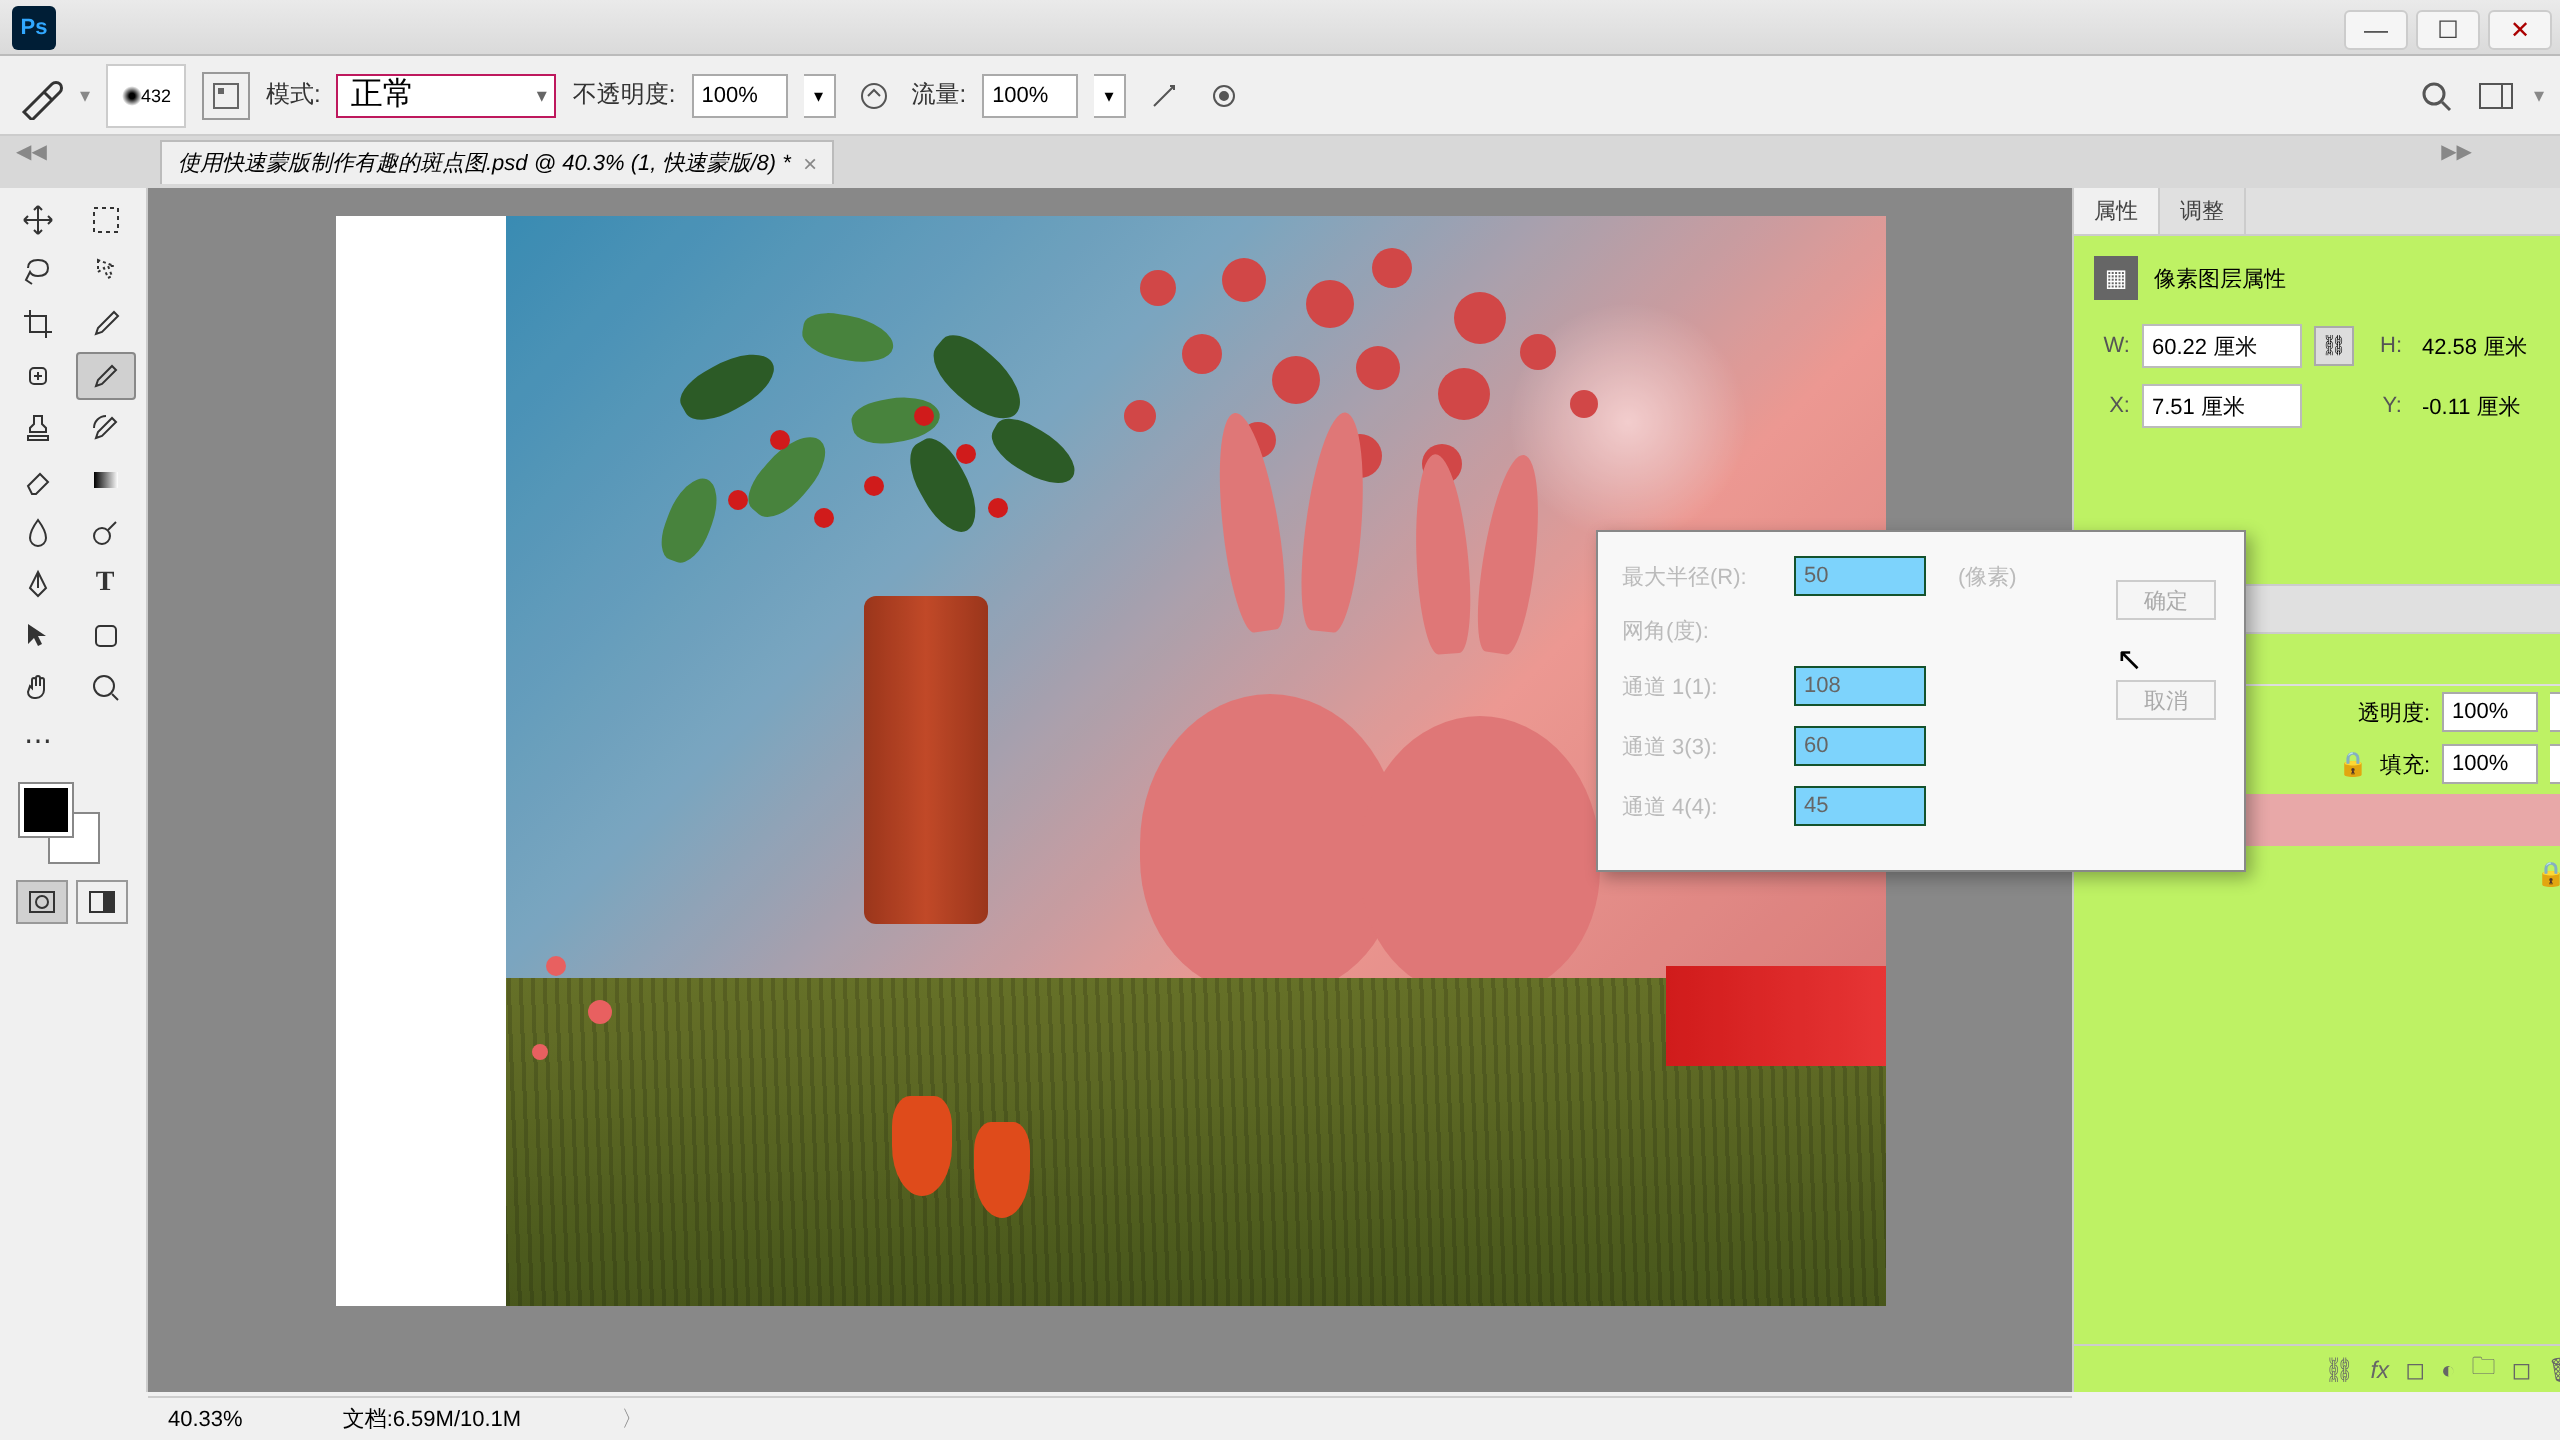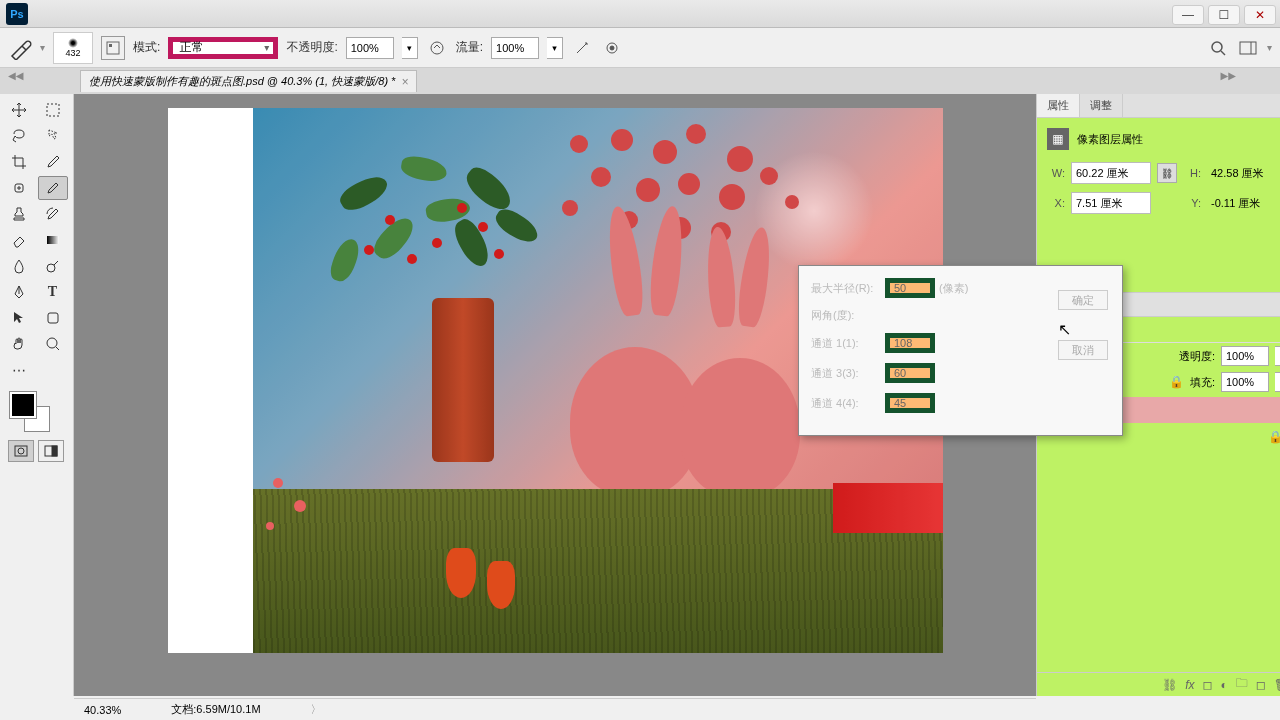--- a/index.html
+++ b/index.html
@@ -10,25 +10,25 @@
 .ps-logo { width: 22px; height: 22px; background: #001e36; color: #31a8ff; font-size: 11px; font-weight: bold; display: flex; align-items: center; justify-content: center; margin: 0 6px; border-radius: 3px; }
 .menubar { display: flex; gap: 2px; }
 .menu-item { padding: 4px 8px; font-size: 12px; color: #222; cursor: pointer; }
 .window-controls { margin-left: auto; display: flex; }
 .win-btn { width: 32px; height: 20px; margin: 2px 4px 0 0; background: #f5f5f5; border: 1px solid #ccc; border-radius: 3px; display: flex; align-items: center; justify-content: center; font-size: 12px; color: #444; }
 .win-btn.close { color: #a00; }
 
 
 .options-bar { height: 40px; background: #f0f0f0; border-bottom: 1px solid #ccc; display: flex; align-items: center; padding: 0 8px; gap: 8px; }
 .tool-icon { width: 24px; height: 24px; display: flex; align-items: center; justify-content: center; }
-.brush-preview { width: 40px; height: 32px; border: 1px solid #ccc; display: flex; flex-direction: column; align-items: center; justify-content: center; font-size: 9px; background: #fff; }
+.brush-preview { width: 40px; height: 32px; border: 1px solid #ccc; display: flex; flex-direction: row; align-items: center; justify-content: center; font-size: 9px; background: #fff; }
 .brush-dot { width: 10px; height: 10px; background: radial-gradient(circle, #000 20%, transparent 70%); border-radius: 50%; }
 .panel-toggle { width: 24px; height: 24px; border: 1px solid #999; display: flex; align-items: center; justify-content: center; }
 .label { font-size: 12px; color: #333; }
-.select-box { height: 22px; border: 5px solid #be185d; background: #fff; font-size: 12px; padding: 0 18px 0 6px; display: flex; align-items: center; position: relative; }
+.select-box { height: 22px; border: 1px solid #be185d; background: #fff; font-size: 16px; padding: 0 18px 0 6px; display: flex; align-items: center; position: relative; }
 .select-box::after { content: "▾"; position: absolute; right: 4px; font-size: 10px; color: #666; }
 .input-field { height: 22px; width: 48px; border: 1px solid #aaa; background: #fff; font-size: 11px; padding: 0 4px; display: flex; align-items: center; }
 .icon-btn { width: 22px; height: 22px; display: flex; align-items: center; justify-content: center; color: #555; font-size: 14px; }
 .spacer { flex: 1; }
 .dropdown-arrow { width: 16px; height: 22px; border: 1px solid #aaa; border-left: none; background: #fff; display: flex; align-items: center; justify-content: center; font-size: 9px; }
 
 
 .tab-row { height: 26px; background: #d8d8d8; display: flex; align-items: center; padding-left: 80px; font-style: italic; }
 .collapse-left { position: absolute; left: 8px; top: 70px; font-size: 10px; color: #888; }
 .collapse-right { position: absolute; right: 44px; top: 70px; font-size: 10px; color: #888; }
@@ -96,23 +96,23 @@
 .layers-footer { margin-top: auto; height: 24px; border-top: 1px solid #ccc; display: flex; align-items: center; justify-content: flex-end; gap: 8px; padding: 0 8px; color: #666; }
 .mini-icon { font-size: 12px; }
 .small-select { width: 48px; height: 20px; border: 1px solid #aaa; background: #fff; font-size: 11px; display: flex; align-items: center; padding: 0 4px; position: relative; }
 .small-arrow { width: 16px; height: 20px; border: 1px solid #aaa; border-left: none; background: #fff; display: flex; align-items: center; justify-content: center; font-size: 9px; }
 
 
 .dialog { position: absolute; left: 798px; top: 265px; width: 325px; background: #f8f8f8; border: 1px solid #888; box-shadow: 3px 3px 8px rgba(0,0,0,0.3); }
 .dialog-title { height: 26px; background: linear-gradient(#fff, #eee); border-bottom: 1px solid #ccc; display: flex; align-items: center; padding: 0 8px; font-size: 12px; }
 .dialog-close { margin-left: auto; width: 24px; height: 18px; border: 1px solid #bbb; display: flex; align-items: center; justify-content: center; font-size: 10px; background: #f5f5f5; }
 .dialog-body { padding: 12px; font-size: 11px; color: #999; }
-.dlg-row { display: flex; align-items: center; gap: 4px; margin-bottom: 10px; }
+.dlg-row { display: flex; align-items: center; gap: 16px; margin-bottom: 10px; }
 .dlg-label { width: 70px; color: #bbb; }
-.dlg-input { width: 50px; height: 20px; border: 5px solid #14532d; background: #fdba74; padding: 0 4px; display: flex; align-items: center; color: #666; }
+.dlg-input { width: 66px; height: 20px; border: 1px solid #14532d; background: #7dd3fc; padding: 0 4px; display: flex; align-items: center; color: #666; }
 .dlg-unit { color: #bbb; }
 .dlg-btn { position: absolute; right: 14px; width: 50px; height: 20px; border: 1px solid #ccc; background: #f5f5f5; display: flex; align-items: center; justify-content: center; font-size: 11px; color: #aaa; }
 .dlg-btn.ok { top: 24px; }
 .dlg-btn.cancel { top: 74px; }
 .cursor-arrow { position: absolute; left: 1058px; top: 320px; font-size: 16px; color: #000; z-index: 100; pointer-events: none; }
 </style>
 </head>
 <body>
 
 <div class="titlebar">

